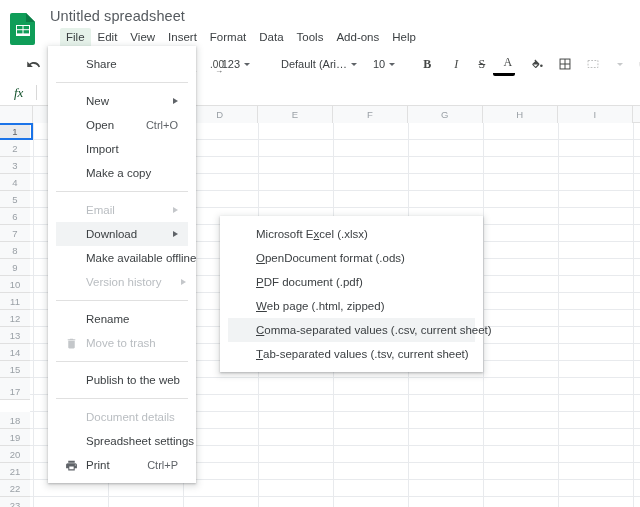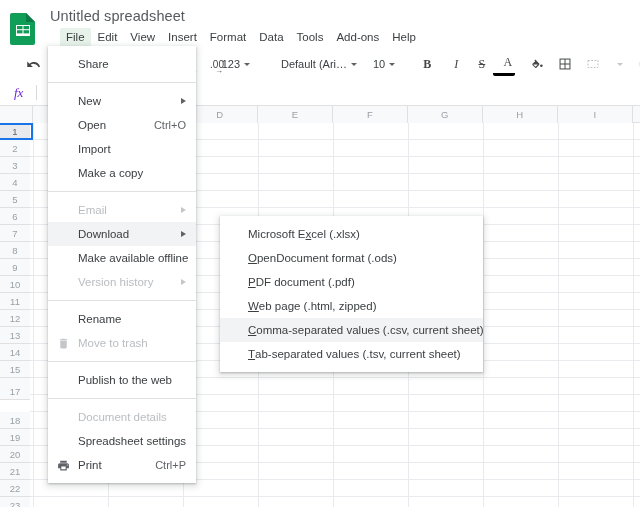--- a/index.html
+++ b/index.html
@@ -50,21 +50,21 @@
   .tb-ital { font-style: italic; font-size: 12px; font-family: "Liberation Serif", serif; }
   .tb-strike { font-size: 12px; text-decoration: line-through; font-family: "Liberation Serif", serif;}
   .tb-ucolor { font-size: 12px; font-family: "Liberation Serif", serif; border-bottom: 3px solid #000; line-height: 11px; }
   .tb-dis { opacity: .35; }
 
   
   .formulabar {
     position: absolute; left: 0; top: 80px; width: 640px; height: 26px;
     background: #fff; border-bottom: 1px solid #e0e0e0; display: flex; align-items: center;
   }
-  .fx { font-family: "Liberation Serif", serif; font-style: italic; font-size: 13px; color: #6d28d9;
+  .fx { font-family: "Liberation Serif", serif; font-style: italic; font-size: 13px; color: #14532d;
         margin-left: 14px; }
   .fbar-sep { width: 1px; height: 15px; background: #d8d8d8; margin-left: 13px; }
 
   
   .gridwrap { position: absolute; left: 0; top: 106px; width: 640px; height: 401px; overflow: hidden; background:#fff; }
   .colhead { position: absolute; left: 0; top: 0; height: 17px; width: 640px;
              background: #f8f9fa; border-bottom: 1px solid #e0e0e0; }
   .corner { position: absolute; left: 0; top: 0; width: 30px; height: 17px; background: #f8f9fa;
             border-right: 1px solid #e0e0e0; }
   .colcell {
@@ -83,21 +83,21 @@
   .rowcell.sel { background: #e8eaed; color: #5f6368; }
   .cells { position: absolute; left: 30px; top: 17px; width: 610px; height: 384px; }
   .vline { position: absolute; top: 0; width: 1px; height: 384px; background: #e8eaed; }
   .hline { position: absolute; left: 0; width: 610px; height: 1px; background: #e8eaed; }
   .selcell { position: absolute; border: 2px solid #1a73e8; pointer-events: none; }
 
   
   .menu {
     position: absolute; background: #fff;
     box-shadow: 0 2px 6px 2px rgba(60,64,67,.15), 0 1px 2px 0 rgba(60,64,67,.3);
-    border-radius: 0; padding: 6px 0; z-index: 50;
+    border-radius: 0; padding: 6px 8px; z-index: 50;
   }
   #file-menu { left: 48px; top: 46px; width: 148px; }
   #download-menu { left: 195px; top: 216px; width: 263px; margin-left: 25px; }
   .mi {
     position: relative; height: 24px; display: flex; align-items: center;
     padding: 0 10px 0 30px; font-size: 11.5px; color: #3c4043; white-space: nowrap;
   }
   .mi.hl { background: #f1f3f4; }
   .mi.disabled { color: #b9bdc1; gap: 20px; }
   .mi .sc { margin-left: auto; font-size: 11px; color: #5f6368; padding-left: 10px; }

